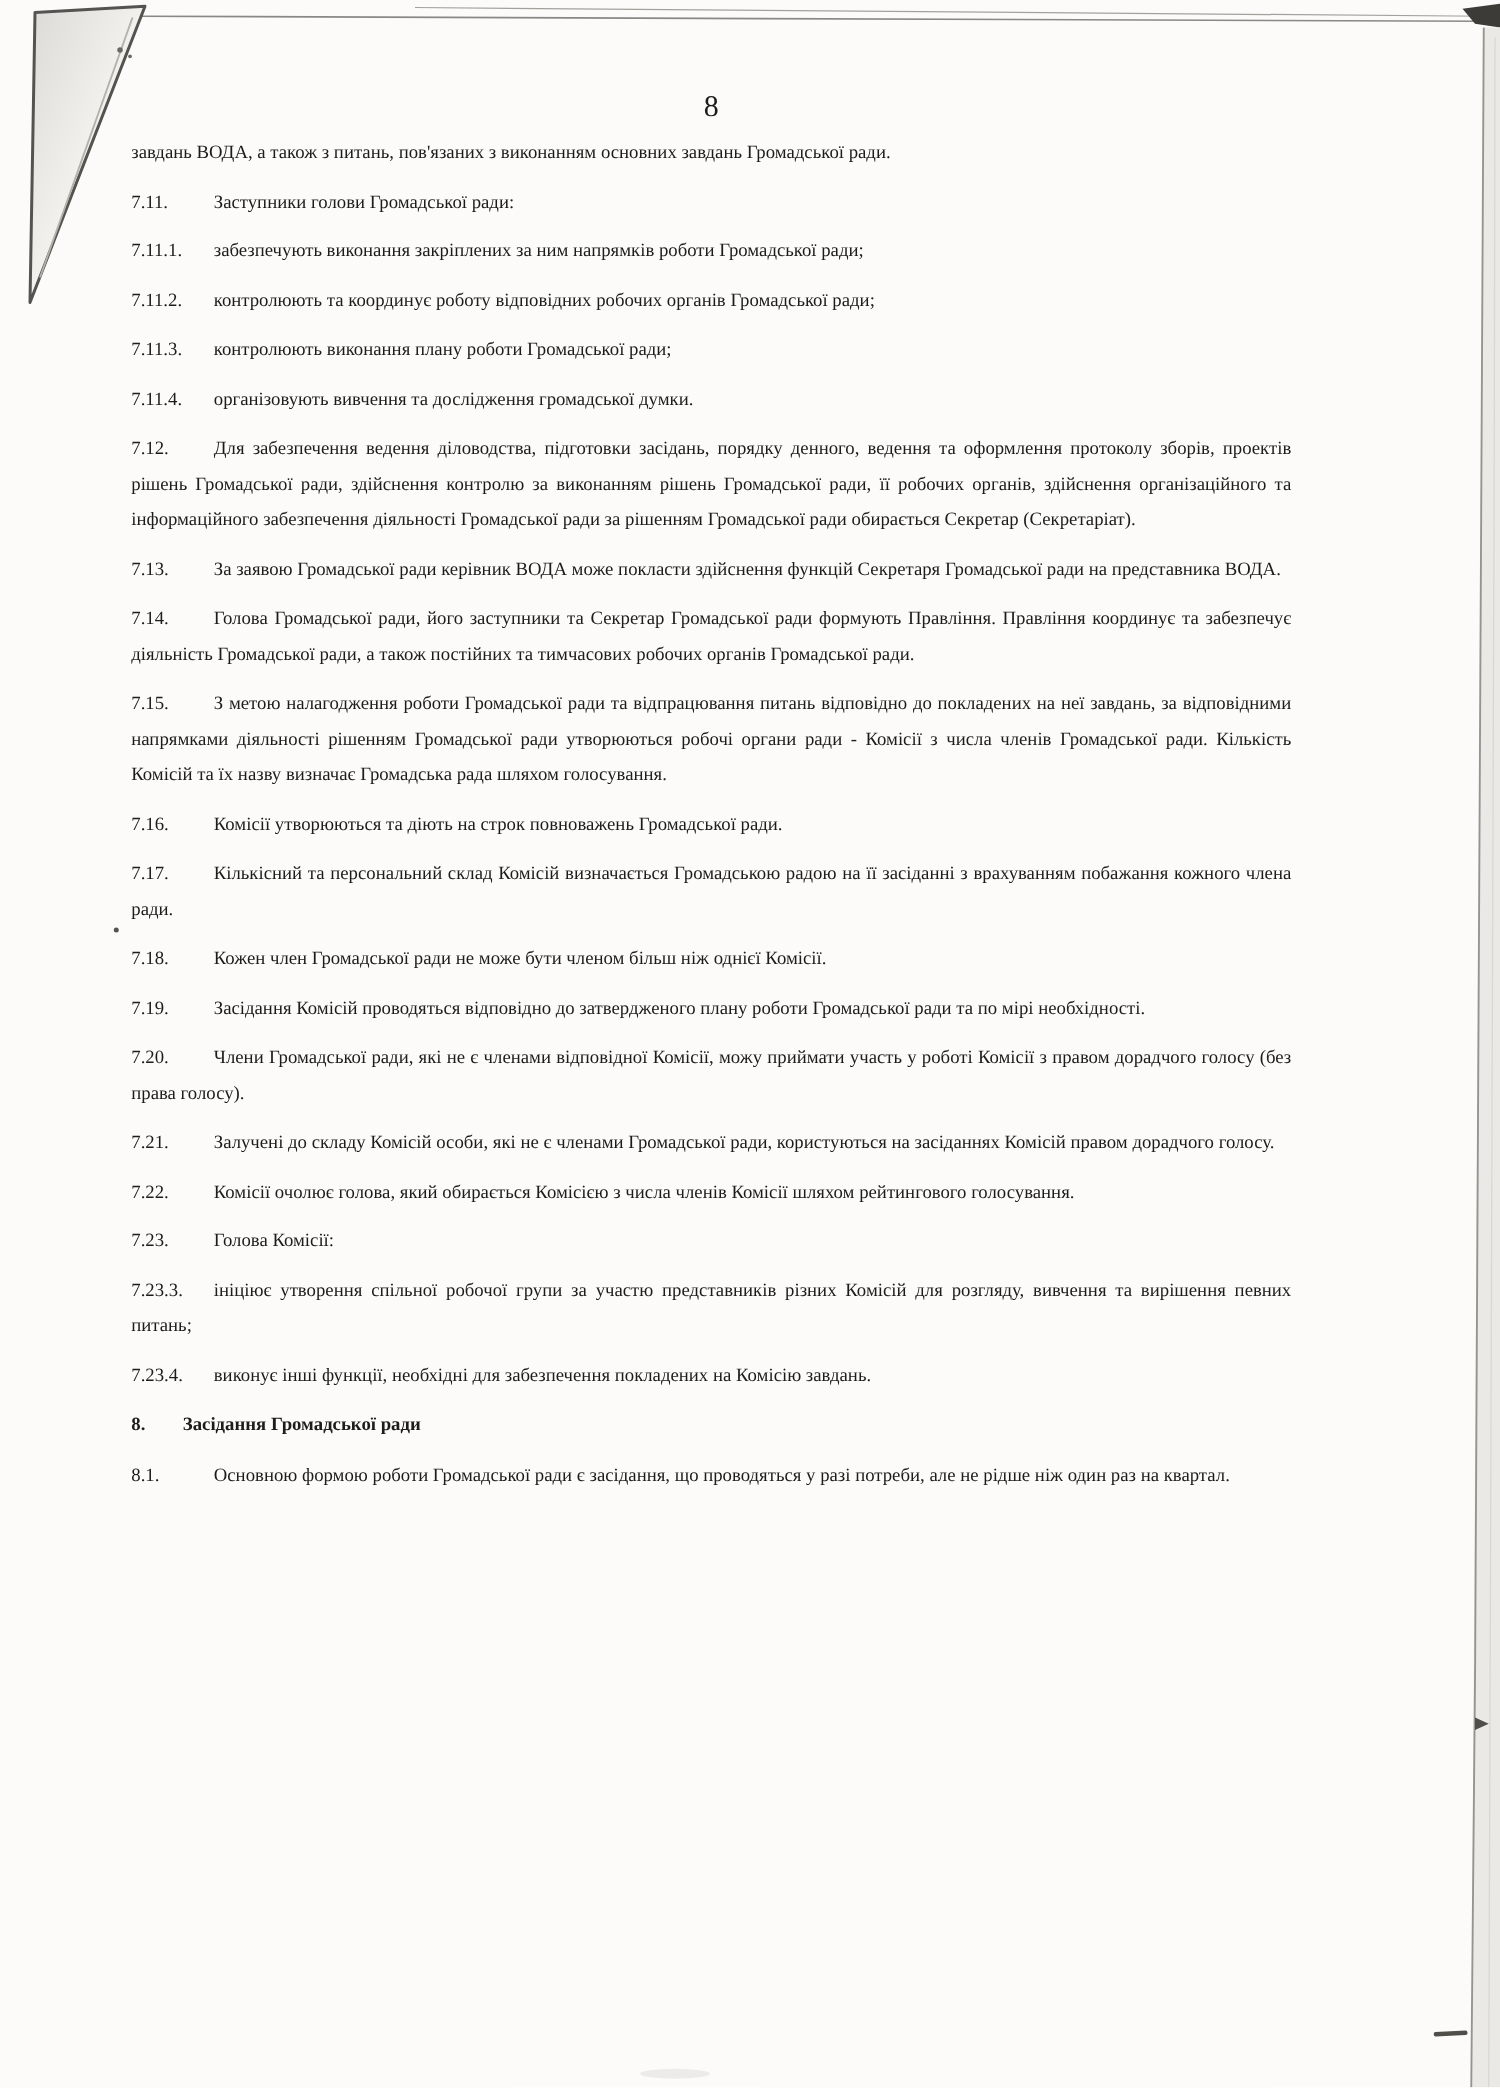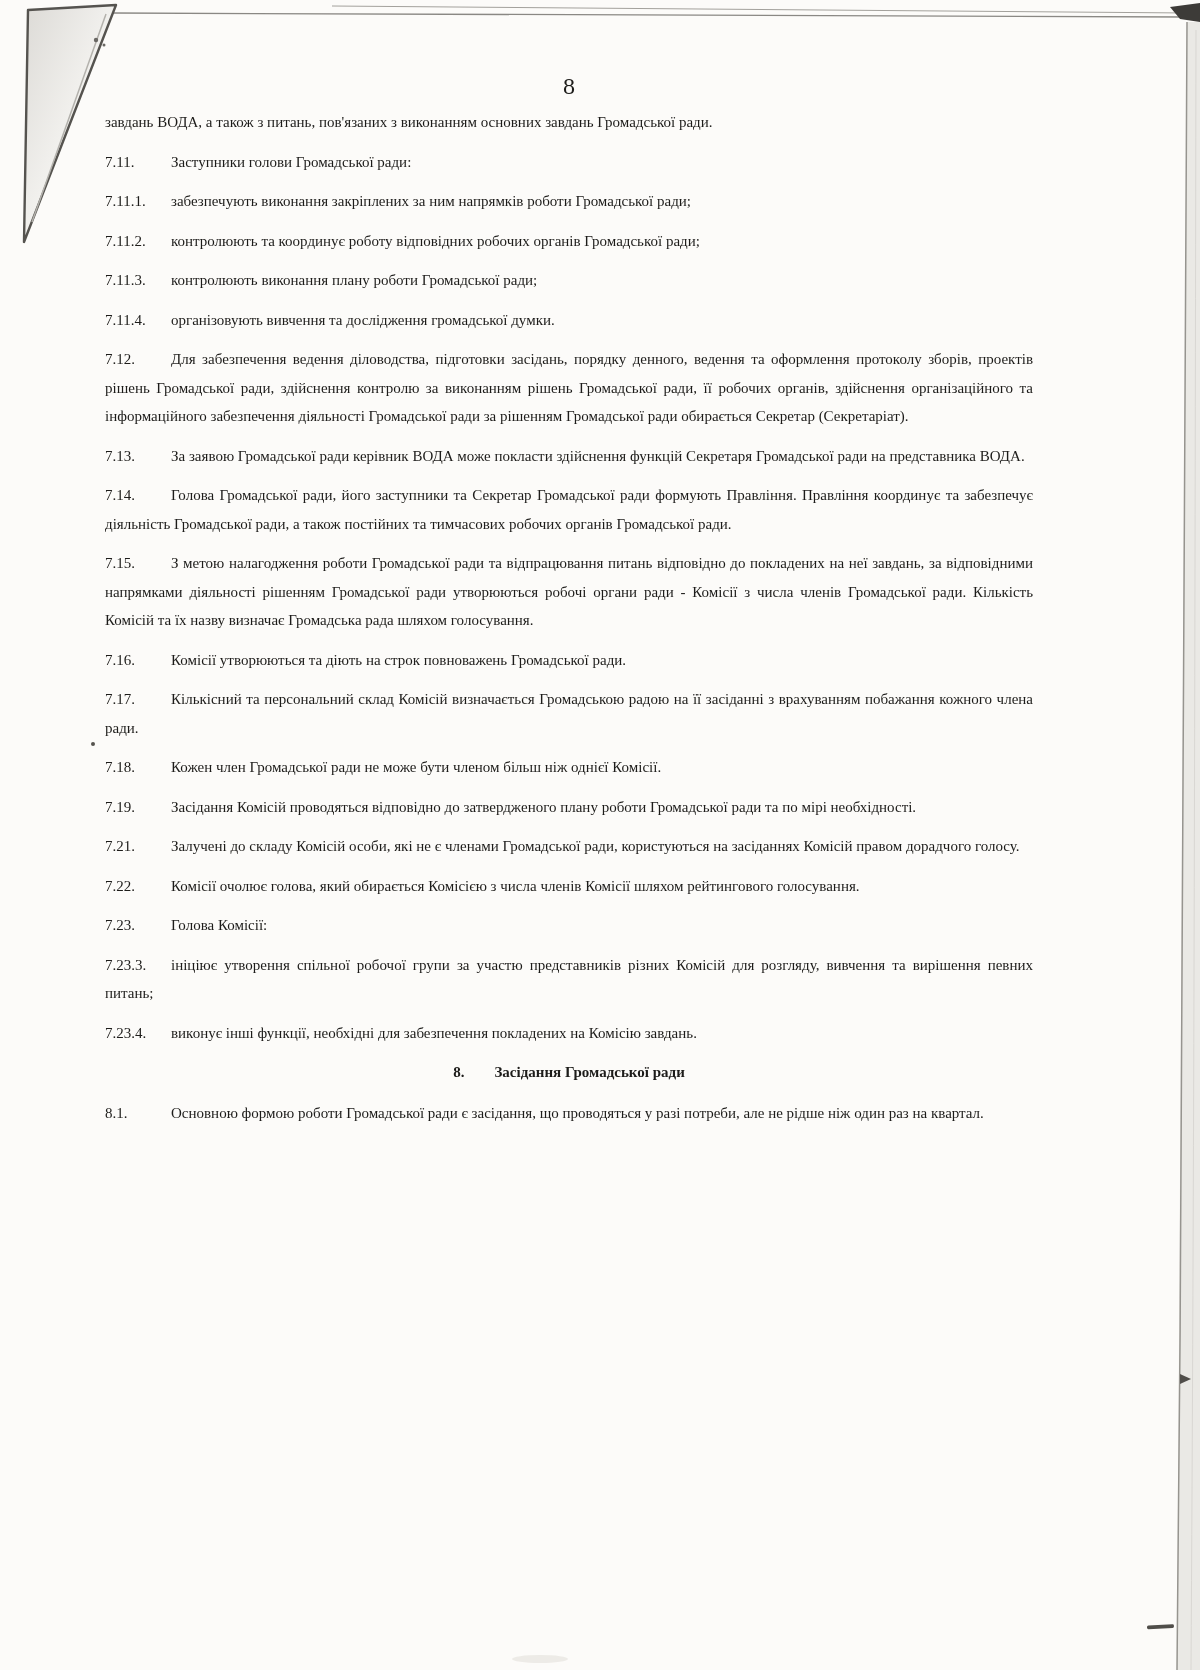--- a/index.html
+++ b/index.html
@@ -42,21 +42,21 @@
   }
   p.para .num {
     display: inline-block;
     min-width: 52px;
     margin-right: 14px;
   }
   p.para.cont {
     text-align: justify;
   }
   p.para.heading {
-    text-align: center;
+    text-align: left;
     font-weight: bold;
     margin-top: 5px;
     margin-bottom: 12px;
   }
   p.para.heading .num {
     min-width: 0;
     margin-right: 30px;
   }
 </style>
 </head>
@@ -118,20 +118,21 @@
   <p class="para item"><span class="num">7.15.</span><span class="txt">З метою налагодження роботи Громадської ради та відпрацювання питань відповідно до покладених на неї завдань, за відповідними напрямками діяльності рішенням Громадської ради утворюються робочі органи ради - Комісії з числа членів Громадської ради. Кількість Комісій та їх назву визначає Громадська рада шляхом голосування.</span></p>
 
   <p class="para item"><span class="num">7.16.</span><span class="txt">Комісії утворюються та діють на строк повноважень Громадської ради.</span></p>
 
   <p class="para item"><span class="num">7.17.</span><span class="txt">Кількісний та персональний склад Комісій визначається Громадською радою на її засіданні з врахуванням побажання кожного члена ради.</span></p>
 
   <p class="para item"><span class="num">7.18.</span><span class="txt">Кожен член Громадської ради не може бути членом більш ніж однієї Комісії.</span></p>
 
   <p class="para item"><span class="num">7.19.</span><span class="txt">Засідання Комісій проводяться відповідно до затвердженого плану роботи Громадської ради та по мірі необхідності.</span></p>
 
+  <p class="para item"><span class="num">7.20.</span><span class="txt">Члени Громадської ради, які не є членами відповідної Комісії, можу приймати участь у роботі Комісії з правом дорадчого голосу (без права голосу).</span></p>
 
   <p class="para item"><span class="num">7.21.</span><span class="txt">Залучені до складу Комісій особи, які не є членами Громадської ради, користуються на засіданнях Комісій правом дорадчого голосу.</span></p>
 
   <p class="para item"><span class="num">7.22.</span><span class="txt">Комісії очолює голова, який обирається Комісією з числа членів Комісії шляхом рейтингового голосування.</span></p>
 
   <p class="para item"><span class="num">7.23.</span><span class="txt">Голова Комісії:</span></p>
 
 
 
   <p class="para item"><span class="num">7.23.3.</span><span class="txt">ініціює утворення спільної робочої групи за участю представників різних Комісій для розгляду, вивчення та вирішення певних питань;</span></p>

